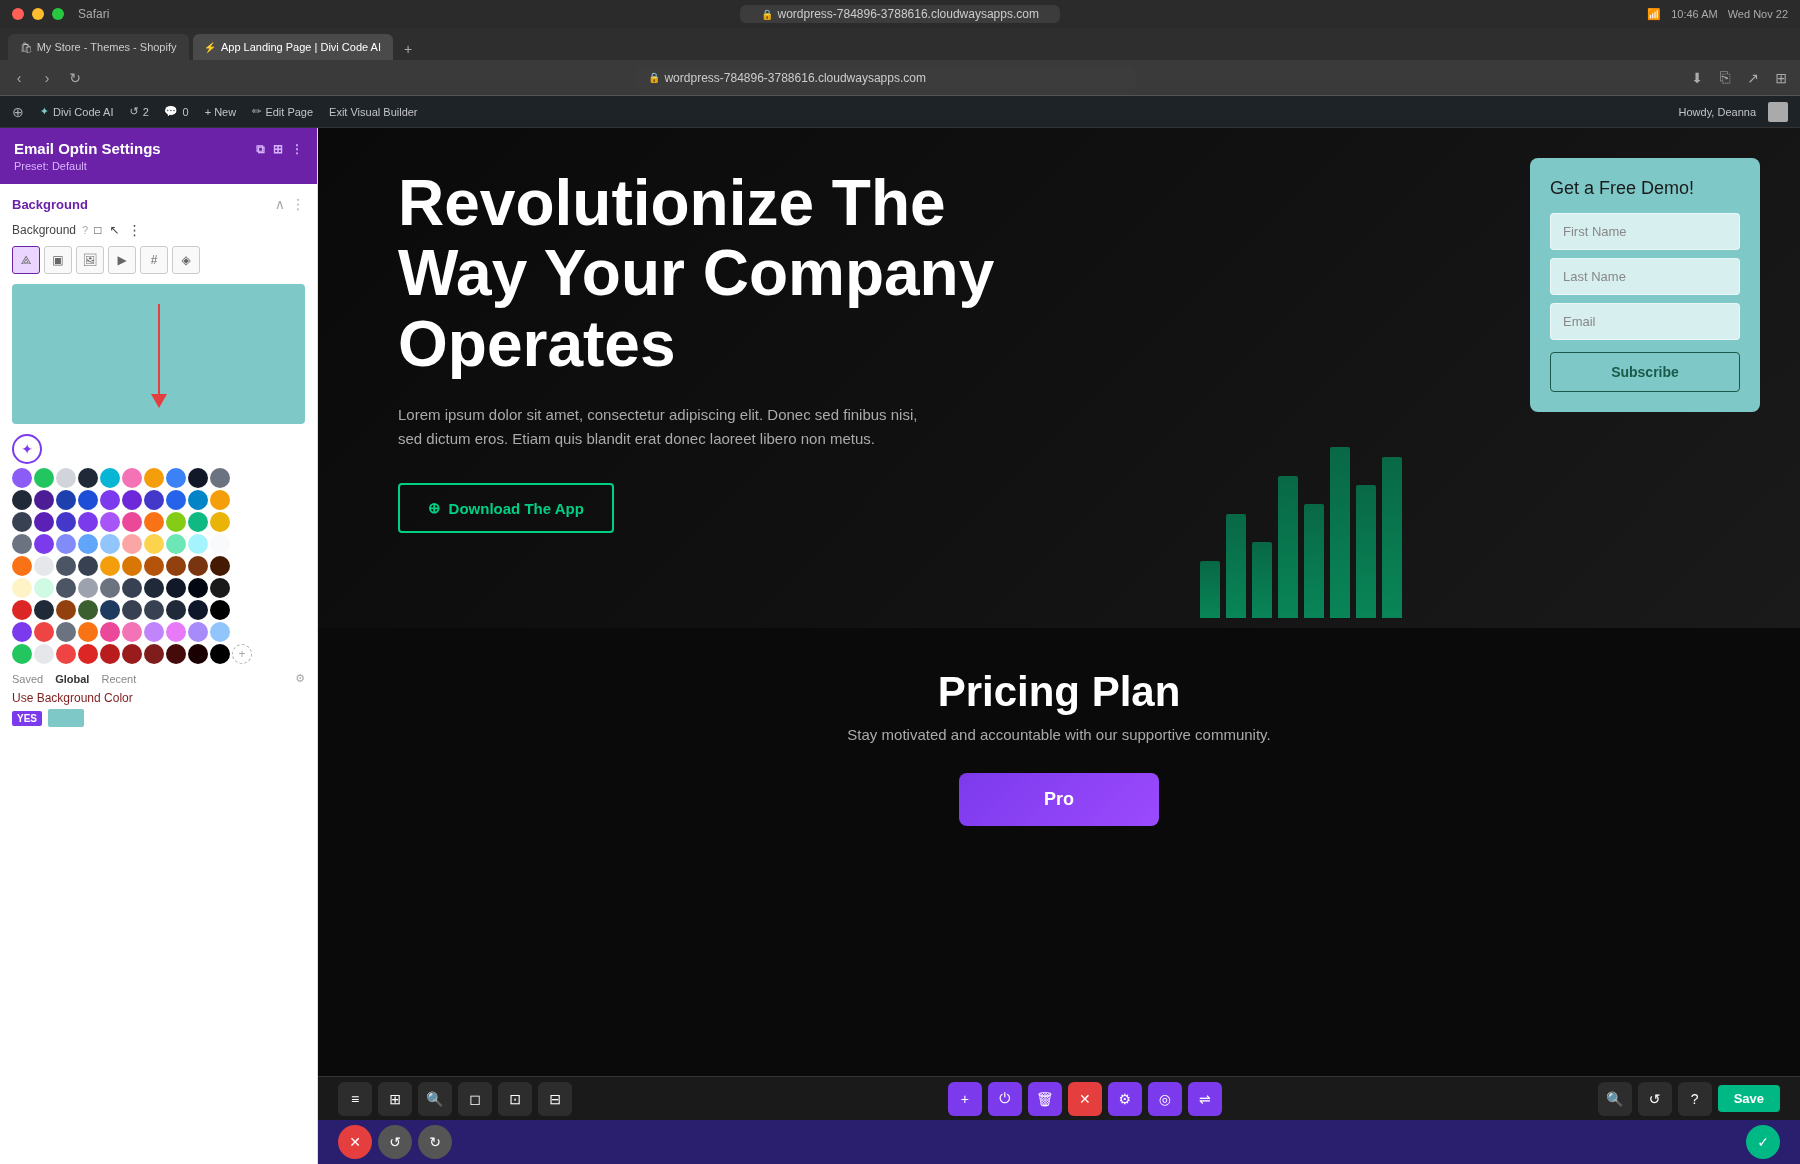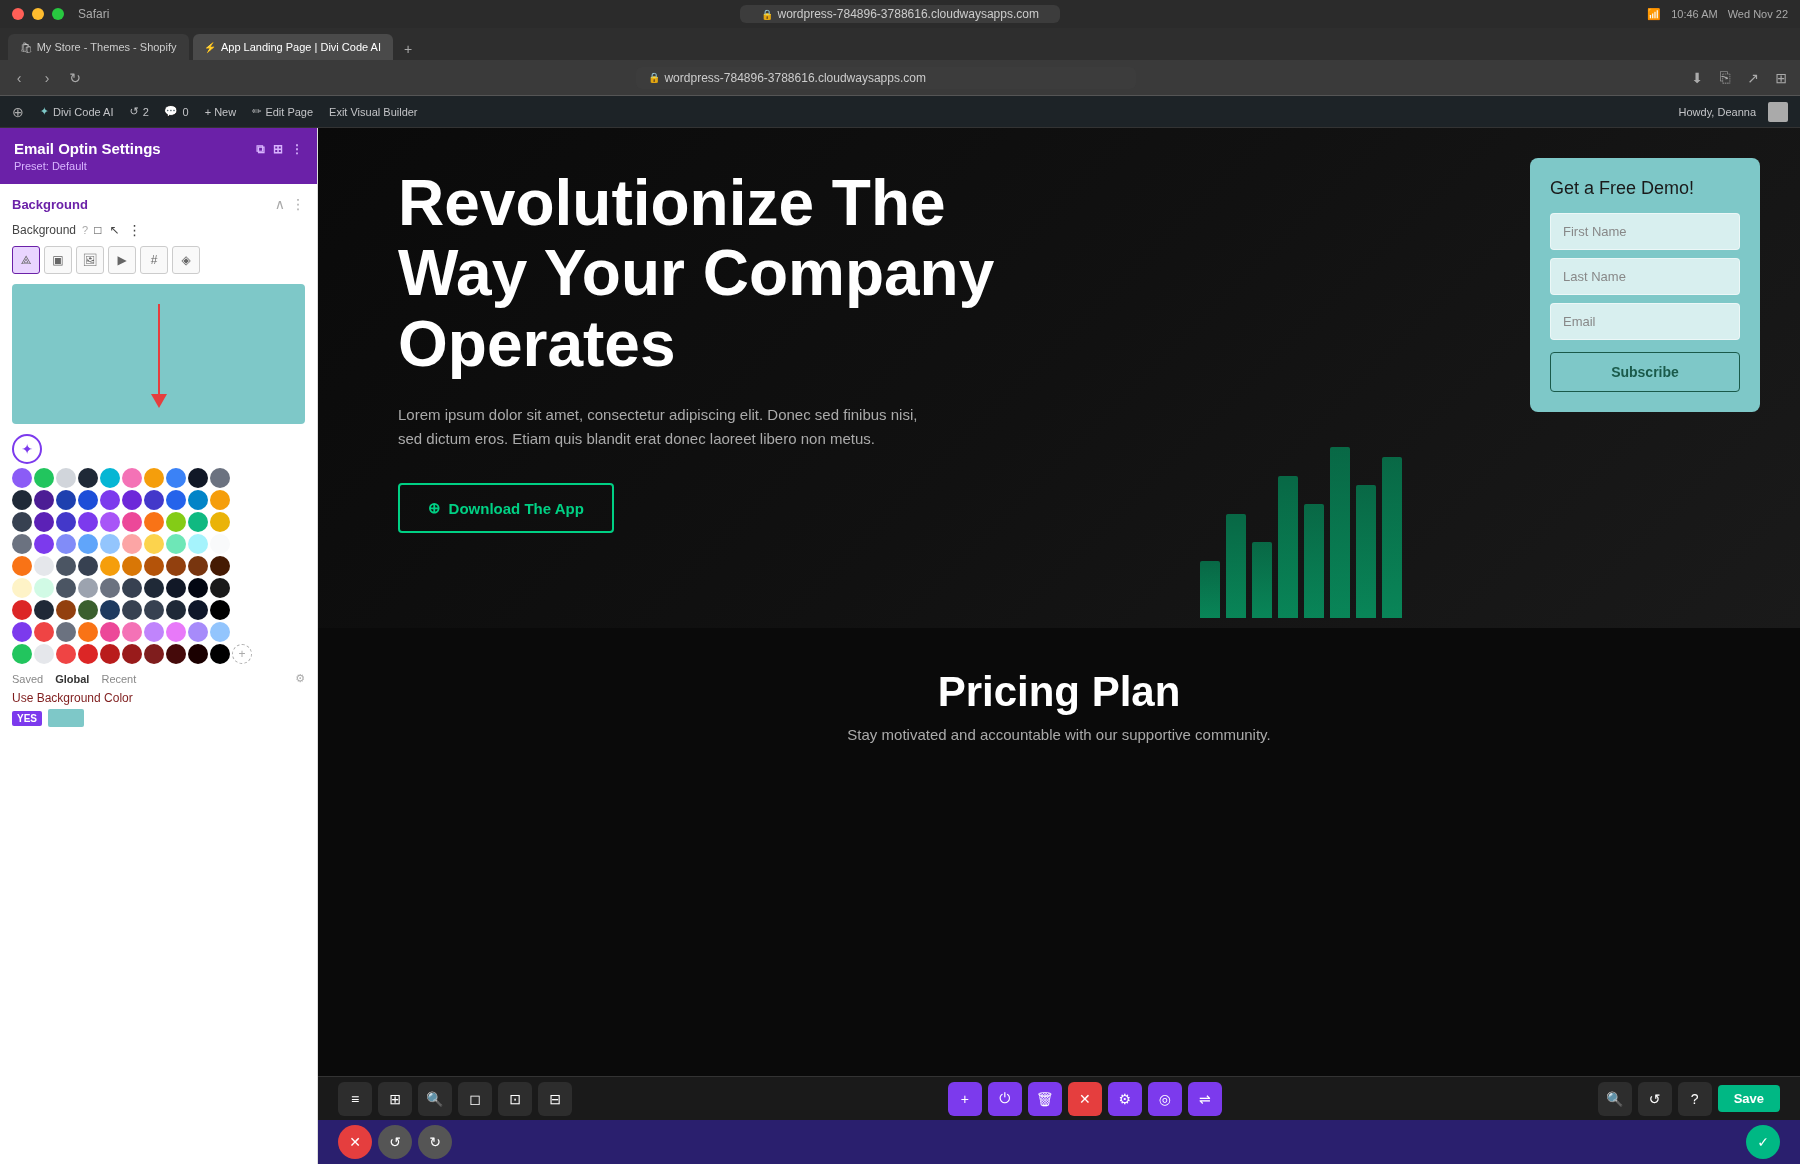--- a/index.html
+++ b/index.html
@@ -839,20 +839,21 @@
           <div class="chart-bar" style="height:70%;"></div>
           <div class="chart-bar" style="height:85%;"></div>
         </div>
       </div>
     </div>
 
     <div class="pricing-section">
       <h2 class="pricing-title">Pricing Plan</h2>
       <p class="pricing-subtitle">Stay motivated and accountable with our supportive community.</p>
       <div class="pricing-cards-row">
+        <div class="pricing-card-preview">Pro</div>
       </div>
     </div>
 
     <div class="bottom-toolbar">
       <div class="toolbar-left">
         <button class="toolbar-btn dark">≡</button>
         <button class="toolbar-btn dark">⊞</button>
         <button class="toolbar-btn dark">🔍</button>
         <button class="toolbar-btn dark">◻</button>
         <button class="toolbar-btn dark">⊡</button>

